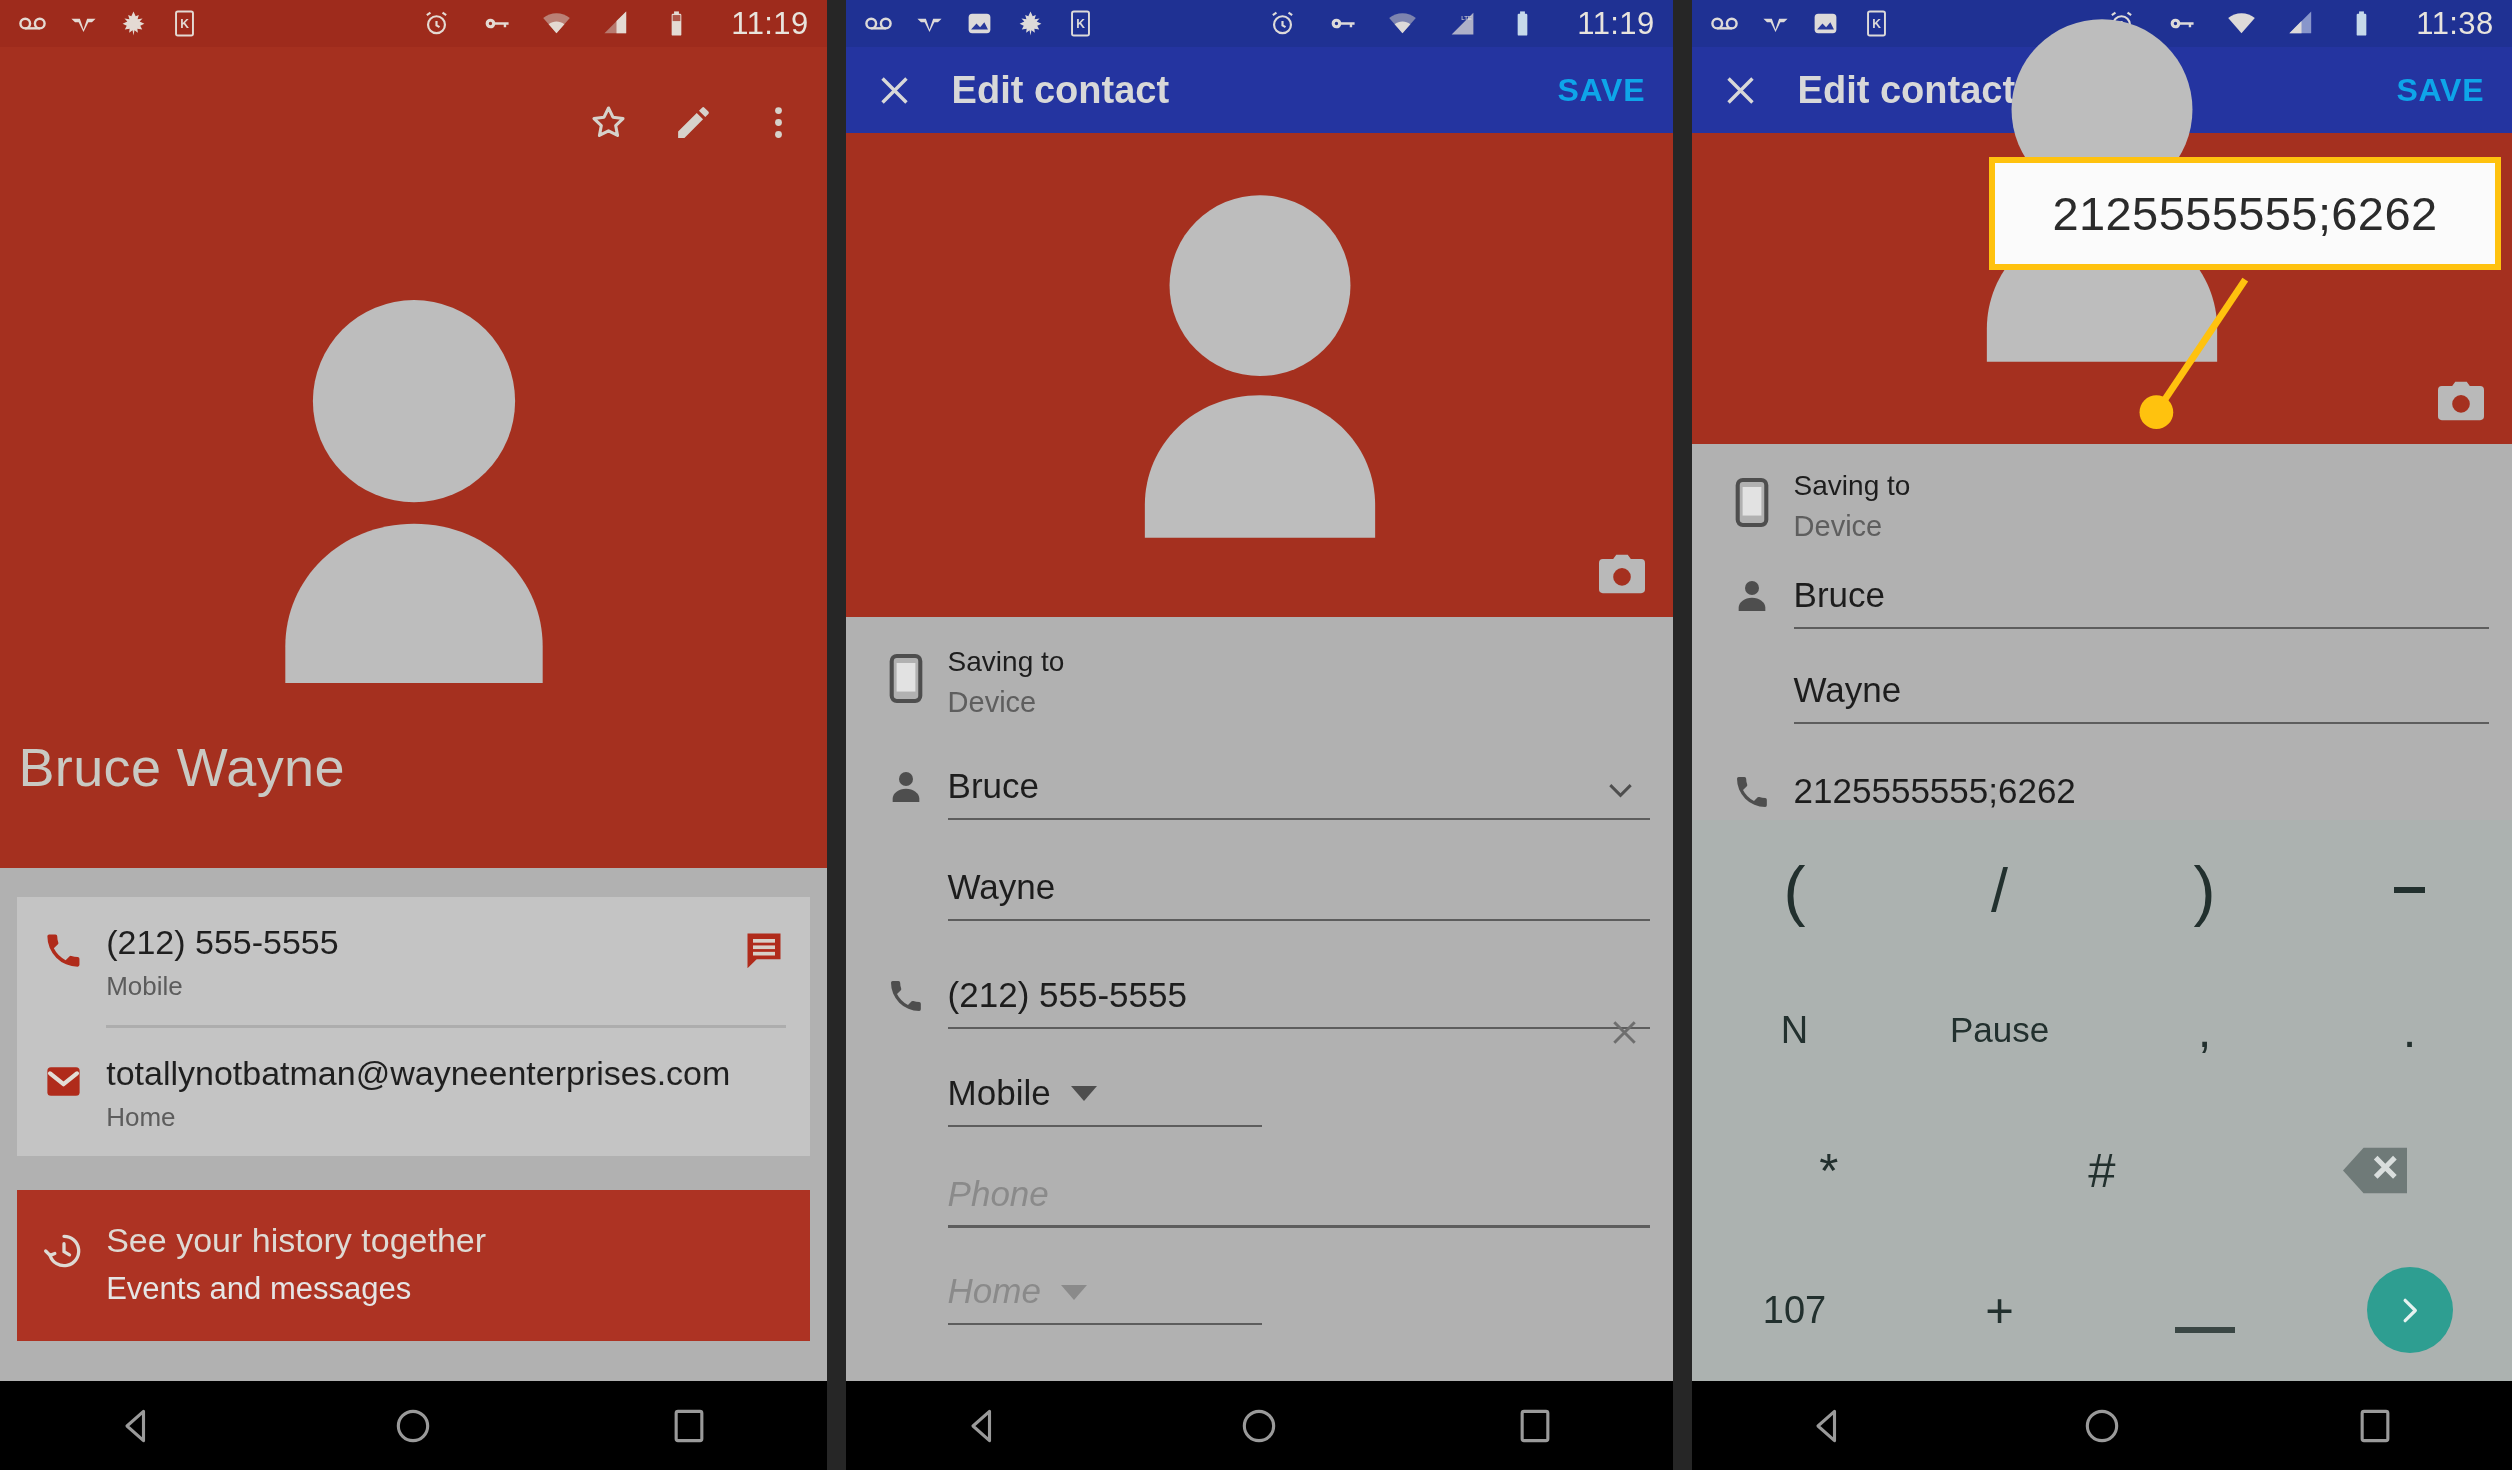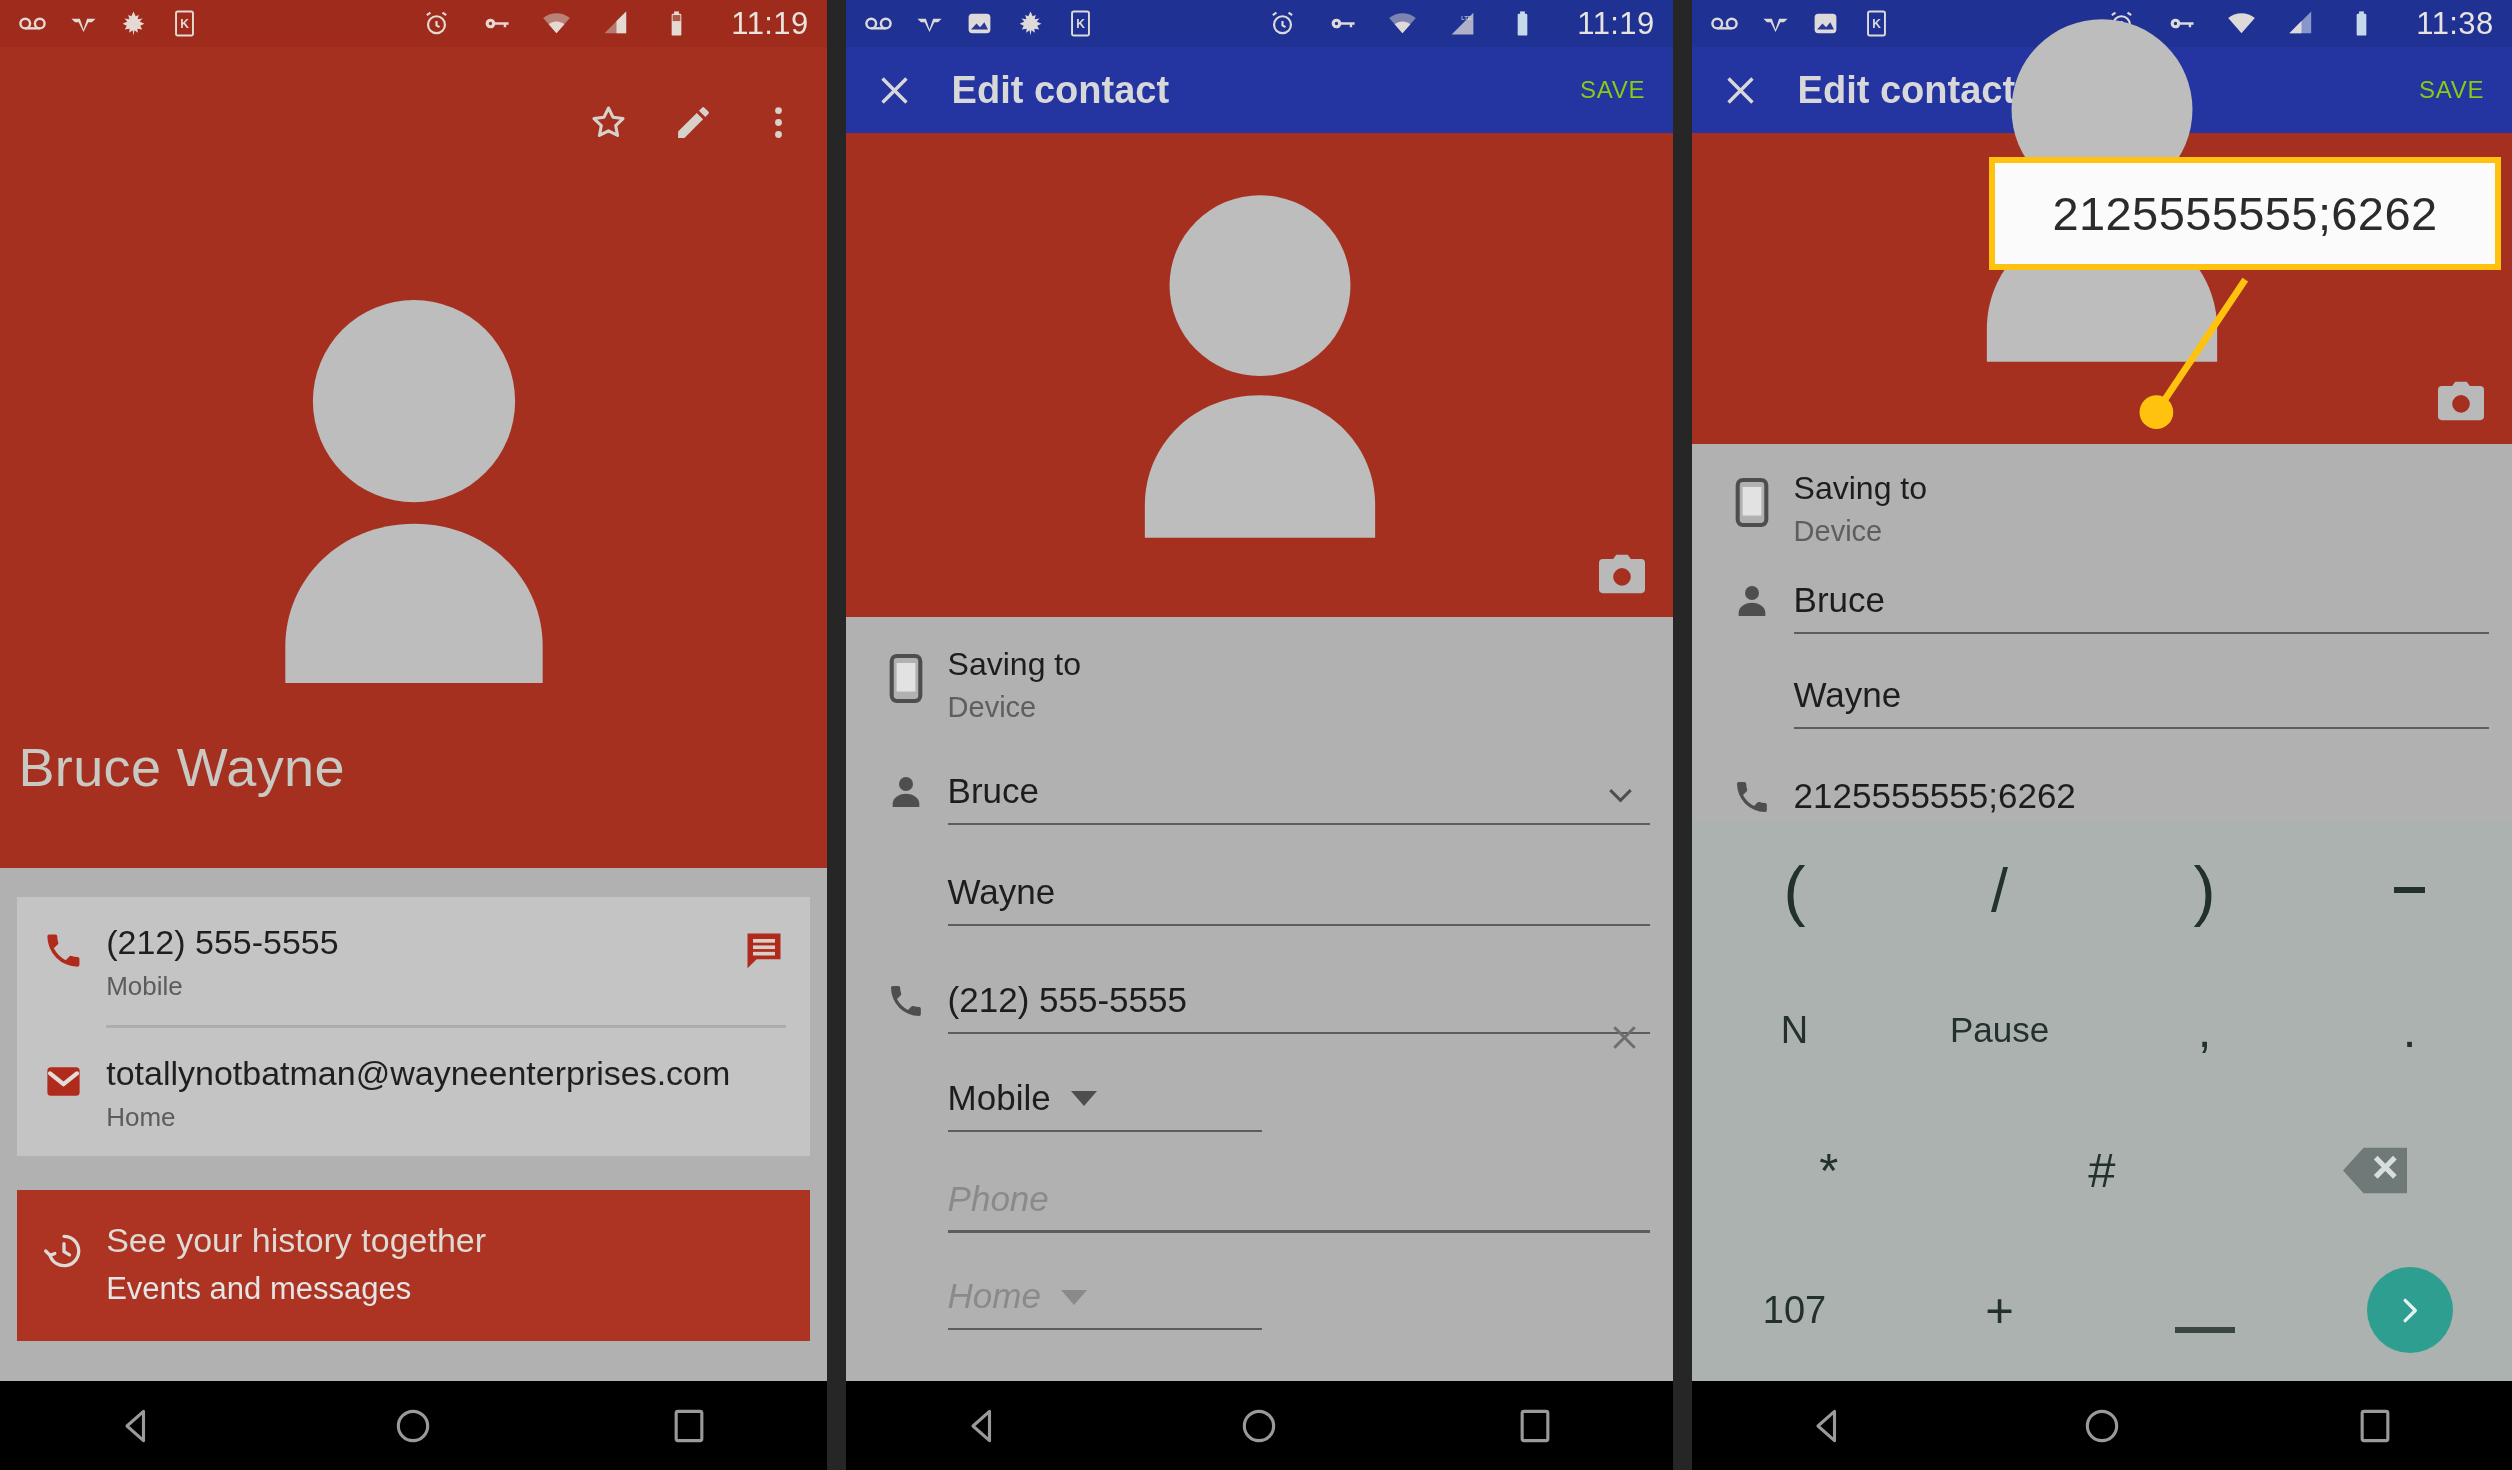--- a/index.html
+++ b/index.html
@@ -96,39 +96,39 @@
   }
   .nav-ico { width: 44px; height: 44px; display: block; }
 
   
   .appbar {
     background: #2434a0; height: 86px;
     display: flex; align-items: center; padding: 0 27.6px;
   }
   .appbar-close { width: 41px; height: 41px; flex: 0 0 41px; cursor: pointer; }
   .appbar-title { color: #d8d8d8; font-size: 38px; margin-left: 37px; font-weight: 700; }
-  .appbar-save { margin-left: auto; color: #84cc16; font-size: 24px; font-weight: 400; letter-spacing: 0.8px; cursor: pointer; }
+  .appbar-save { margin-left: auto; color: #0ea5e9; font-size: 32px; font-weight: 700; letter-spacing: 0.8px; cursor: pointer; }
 
   .ec-hero { background: #a5301f; position: relative; }
   .p2-hero { height: 484px; }
   .p3-hero { height: 311px; }
   .ec-avatar { position: absolute; left: 50%; transform: translateX(-50%); }
   .p2-avatar { top: 61px; width: 329px; height: 345px; }
   .p3-avatar { top: -115px; width: 329px; height: 345px; }
   .cam-ico {
     position: absolute; right: 27.6px; bottom: 23px;
     width: 46px; height: 40px; cursor: pointer;
   }
 
   .ec-form { background: #b1b1b1; position: relative; }
   .ec-row { display: flex; align-items: flex-start; padding: 0 23px; }
   .ec-ico { width: 74px; flex: 0 0 74px; padding-top: 7.7px; display: flex; justify-content: center; }
   .ec-fields { flex: 1; padding-left: 4.6px; position: relative; }
 
-  .saving-title { font-size: 32px; color: #1d1d1d; }
+  .saving-title { font-size: 28px; color: #1d1d1d; }
   .saving-sub { font-size: 29px; color: #5e5e5e; margin-top: 7.7px; }
 
   .field { position: relative; padding-top: 7.7px; }
   .field-val { font-size: 35px; color: #1d1d1d; line-height: 1.1; padding-bottom: 12.3px; }
   .field-ph { font-size: 35px; color: #8a8a8a; line-height: 1.1; padding-bottom: 12.3px; font-style: italic; }
   .field-line { height: 2.3px; background: #5d5d5d; }
   .field-line.focus { height: 5.4px; background: #2434a0; }
   .field-line.short { width: 314px; }
   .chev-down { position: absolute; right: 12.3px; top: 12.3px; width: 35px; height: 35px; cursor: pointer; }
   .clear-x { position: absolute; right: 7.7px; width: 35px; height: 35px; cursor: pointer; }

